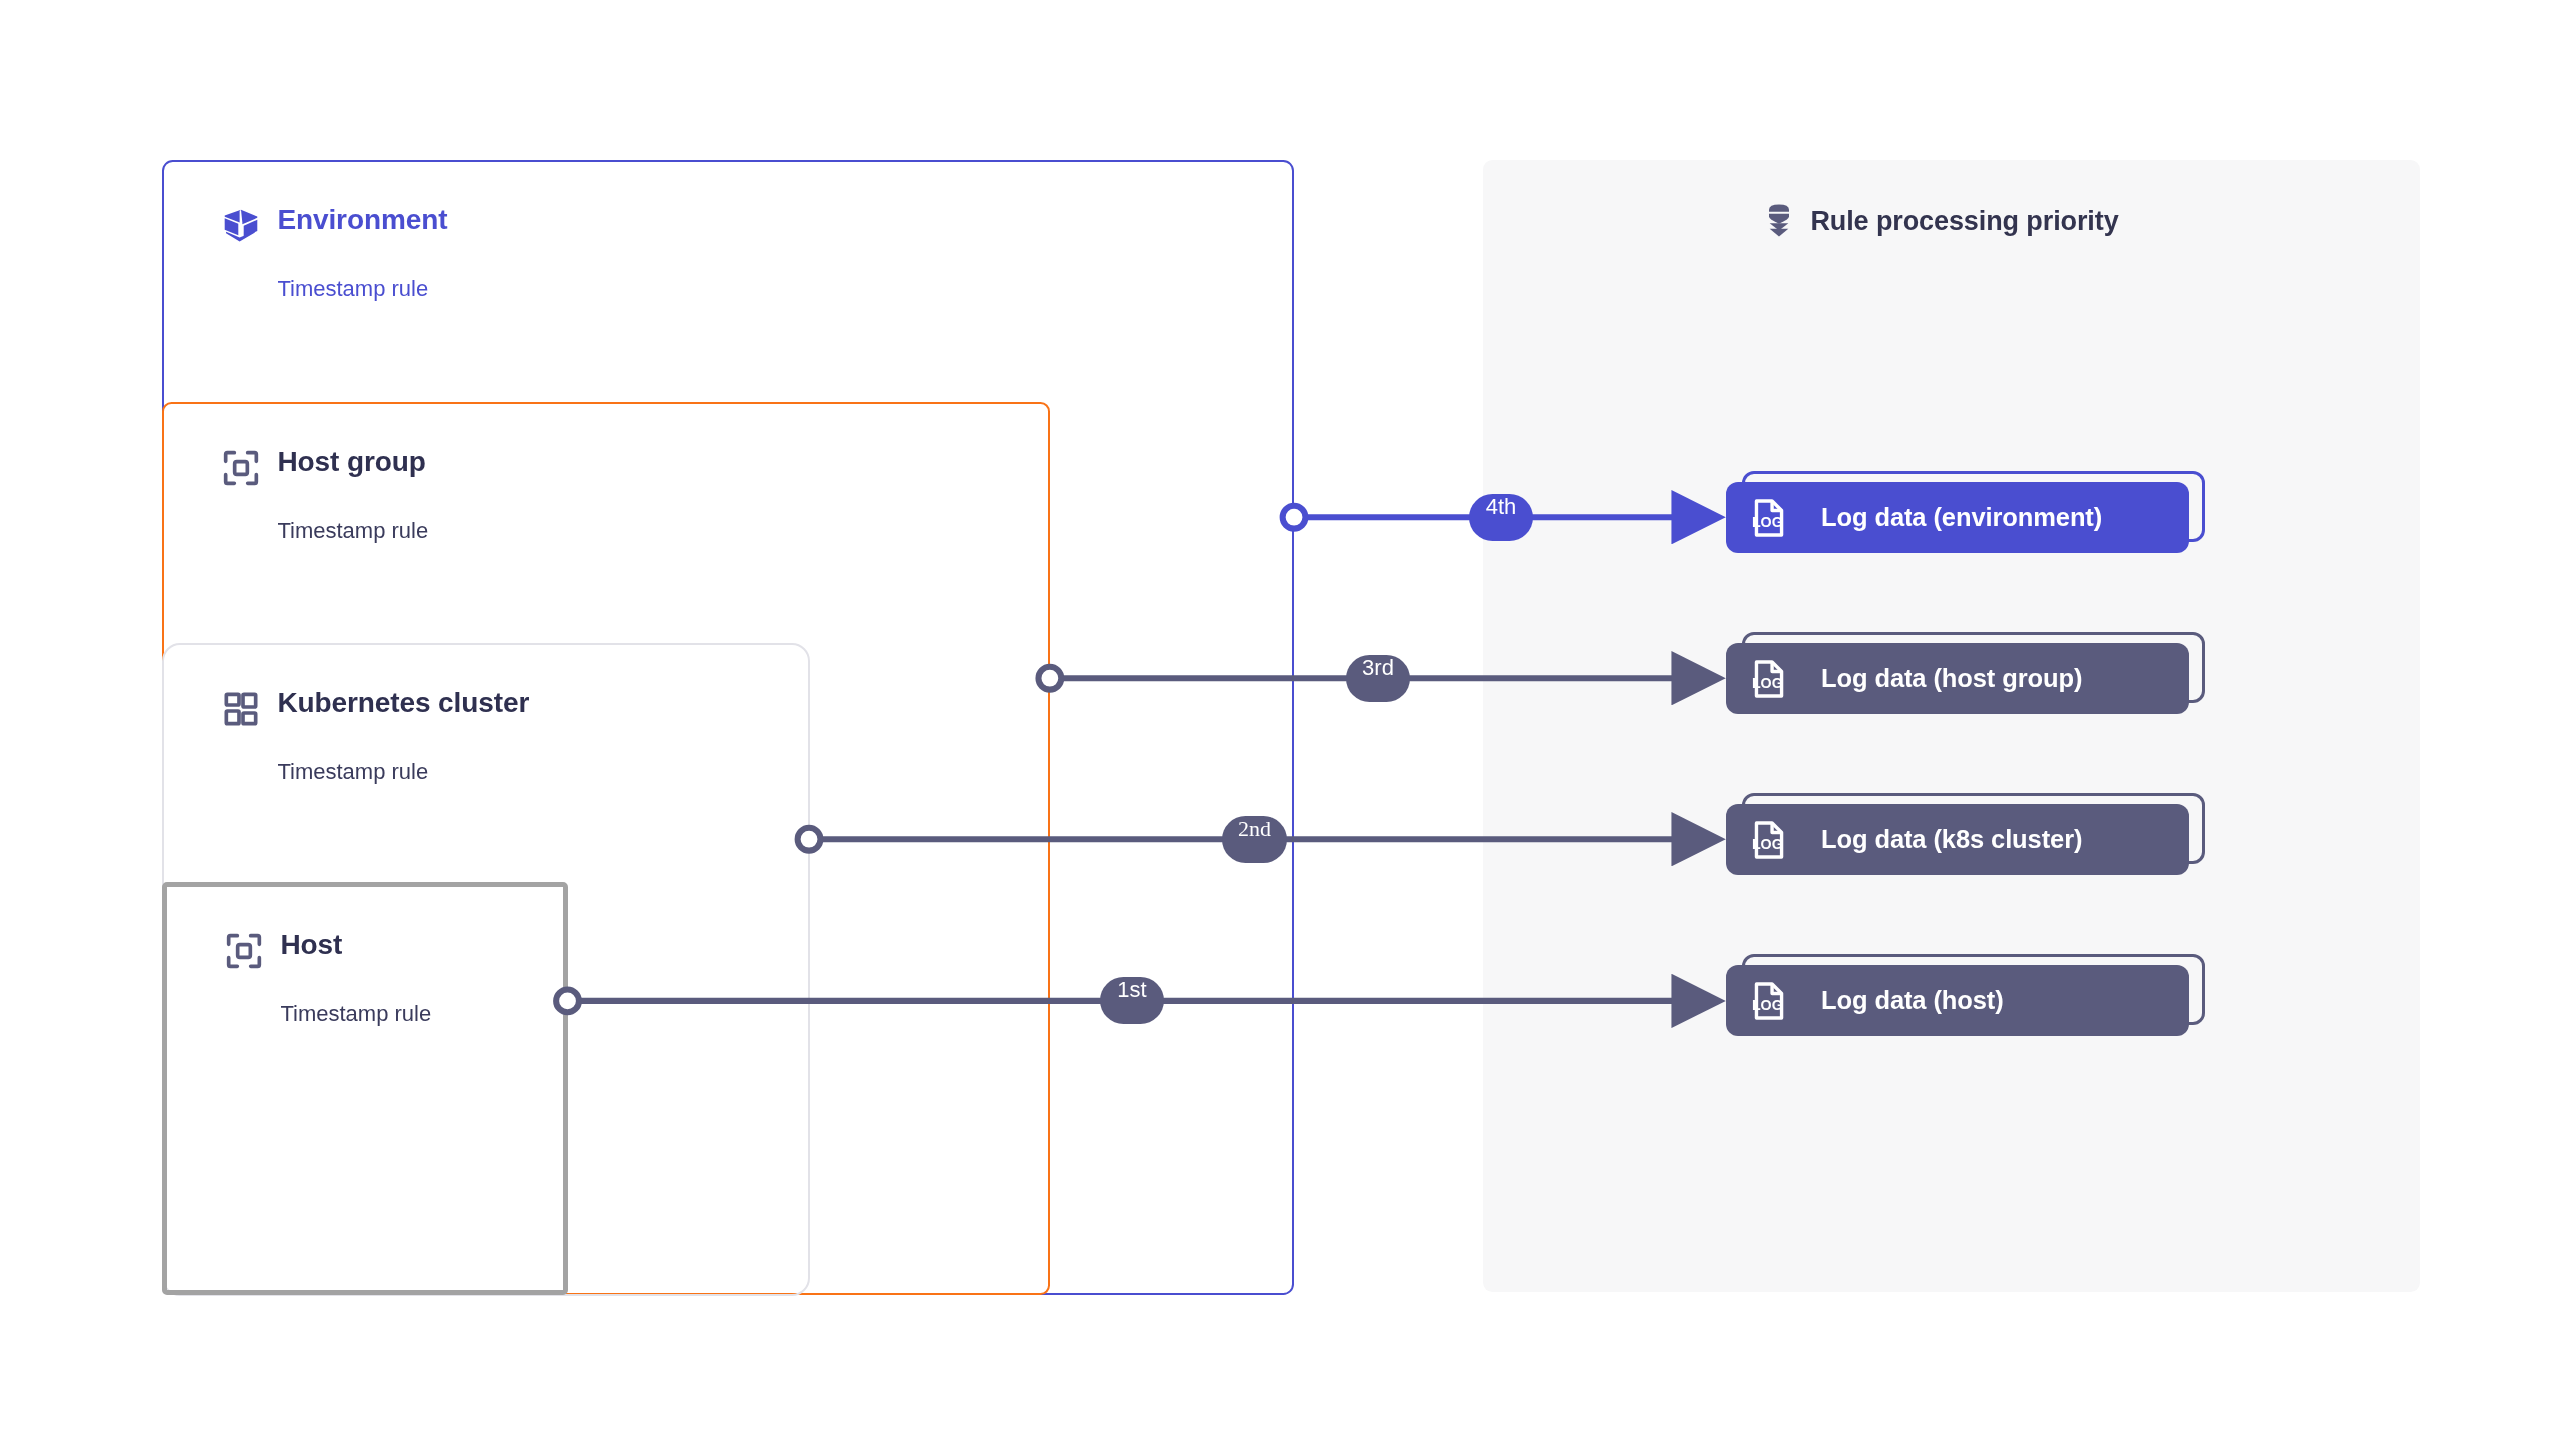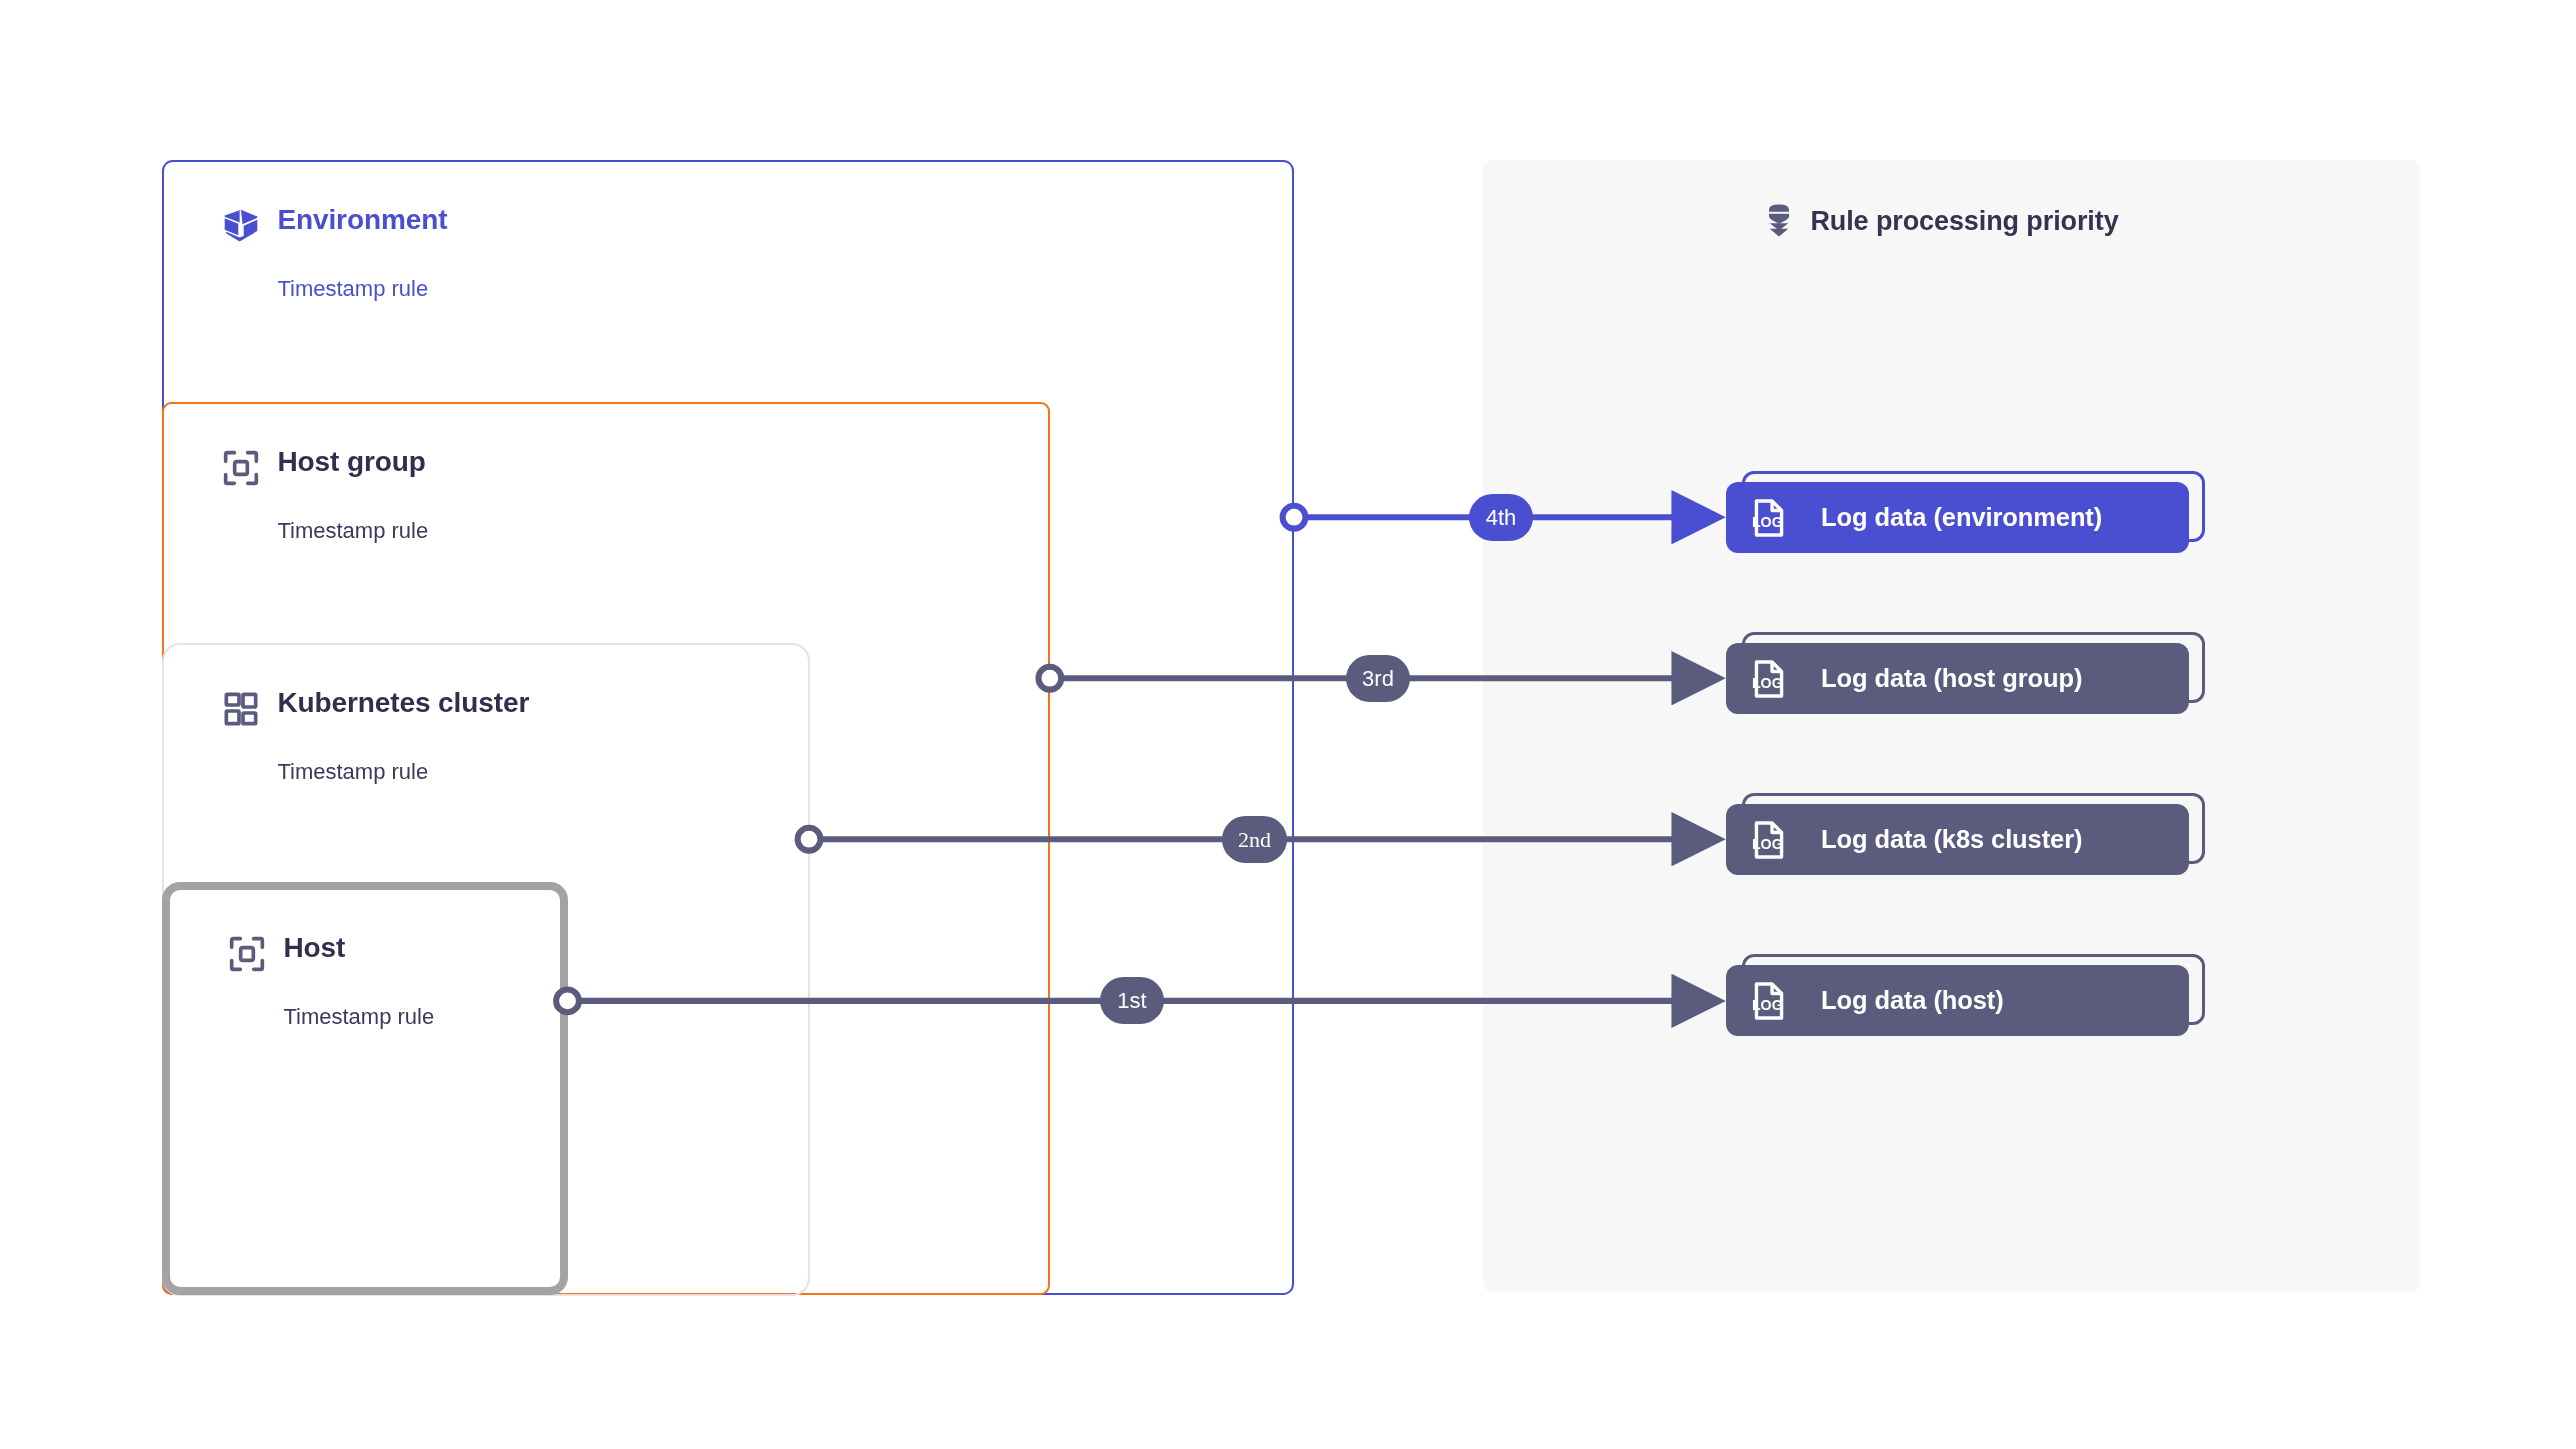--- a/index.html
+++ b/index.html
@@ -17,21 +17,21 @@
     border-radius: 10.7px;
     background: transparent;
   }
   .scope-panel.env    { left: 162px;  top: 160px;  width: 1132px; height: 1135px;
                         border: 2.7px solid #4a4ed0; }
   .scope-panel.hg     { left: 162px;  top: 402px;  width: 888px; height: 893px;
                         border: 2px solid #f97316; border-radius: 9.4px; }
   .scope-panel.k8s    { left: 162px;  top: 643px;  width: 648px;  height: 653px;
                         border: 2px solid #e2e2e8; border-radius: 18px; }
   .scope-panel.host   { left: 162px;  top: 882px; width: 406px;  height: 413px;
-                        border: 8px solid #a3a3a3; border-radius: 18px; }
+                        border: 5px solid #a3a3a3; border-radius: 5px; }
 
   .scope-head {
     position: absolute;
     display: flex;
     align-items: flex-start;
     gap: 17.4px;
   }
   .scope-head .icon-wrap {
     width: 39px; height: 39px;
     display: flex; align-items: center; justify-content: center;
@@ -112,21 +112,21 @@
   
   svg.wires {
     position: absolute; left: 0; top: 0;
     width: 2576px; height: 1449px;
     z-index: 4; pointer-events: none;
   }
   .badge-pill {
     position: absolute;
     height: 47px;
     border-radius: 23.5px;
-    display: flex; align-items: center; justify-content: center;
+    display: flex; justify-content: center;
     color: #ffffff;
     font-size: 22px; font-weight: 400;
     z-index: 7;
     padding: 0 16px;
     min-width: 64px;
   }
   .badge-pill.accent { background: #4a4ed0; }
   .badge-pill.muted  { background: #5a5b7d; }
 </style>
 </head>

